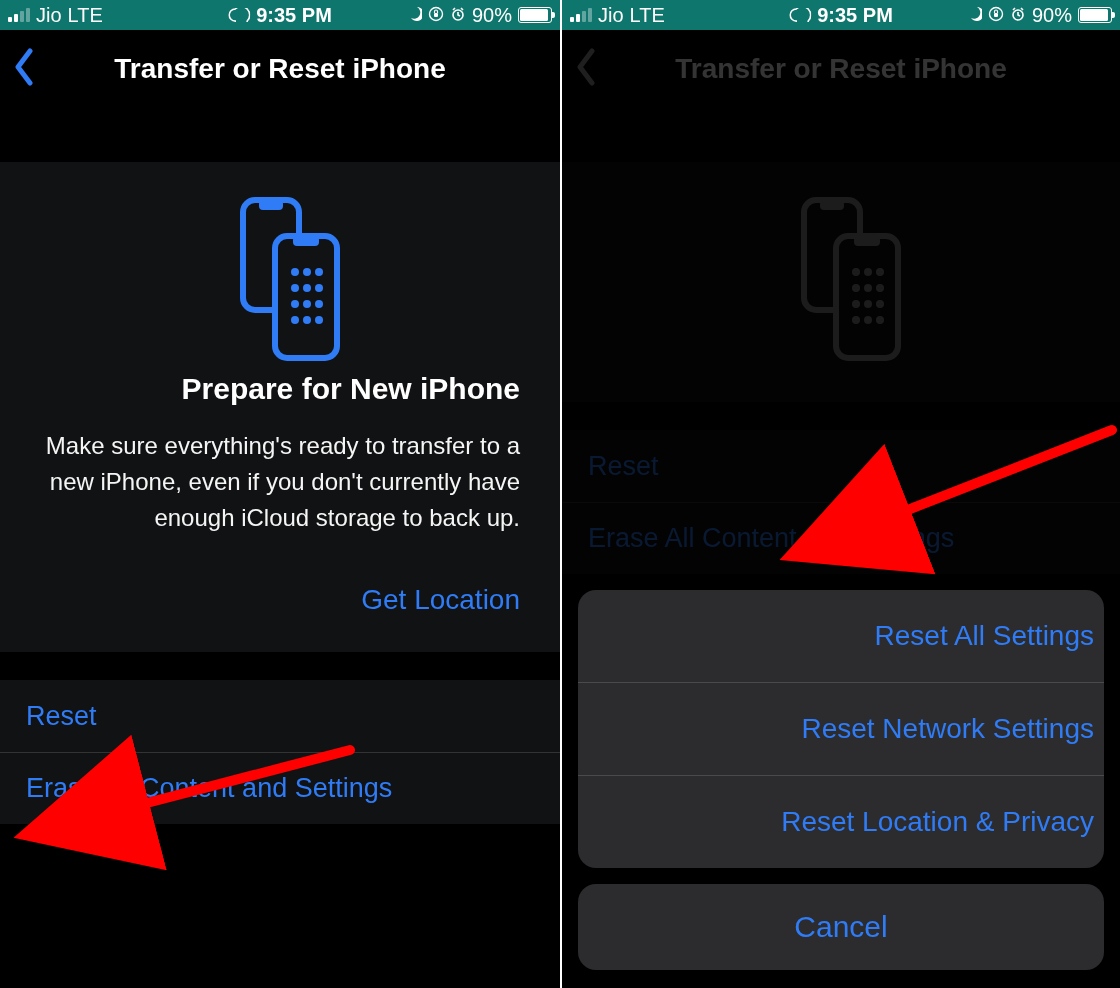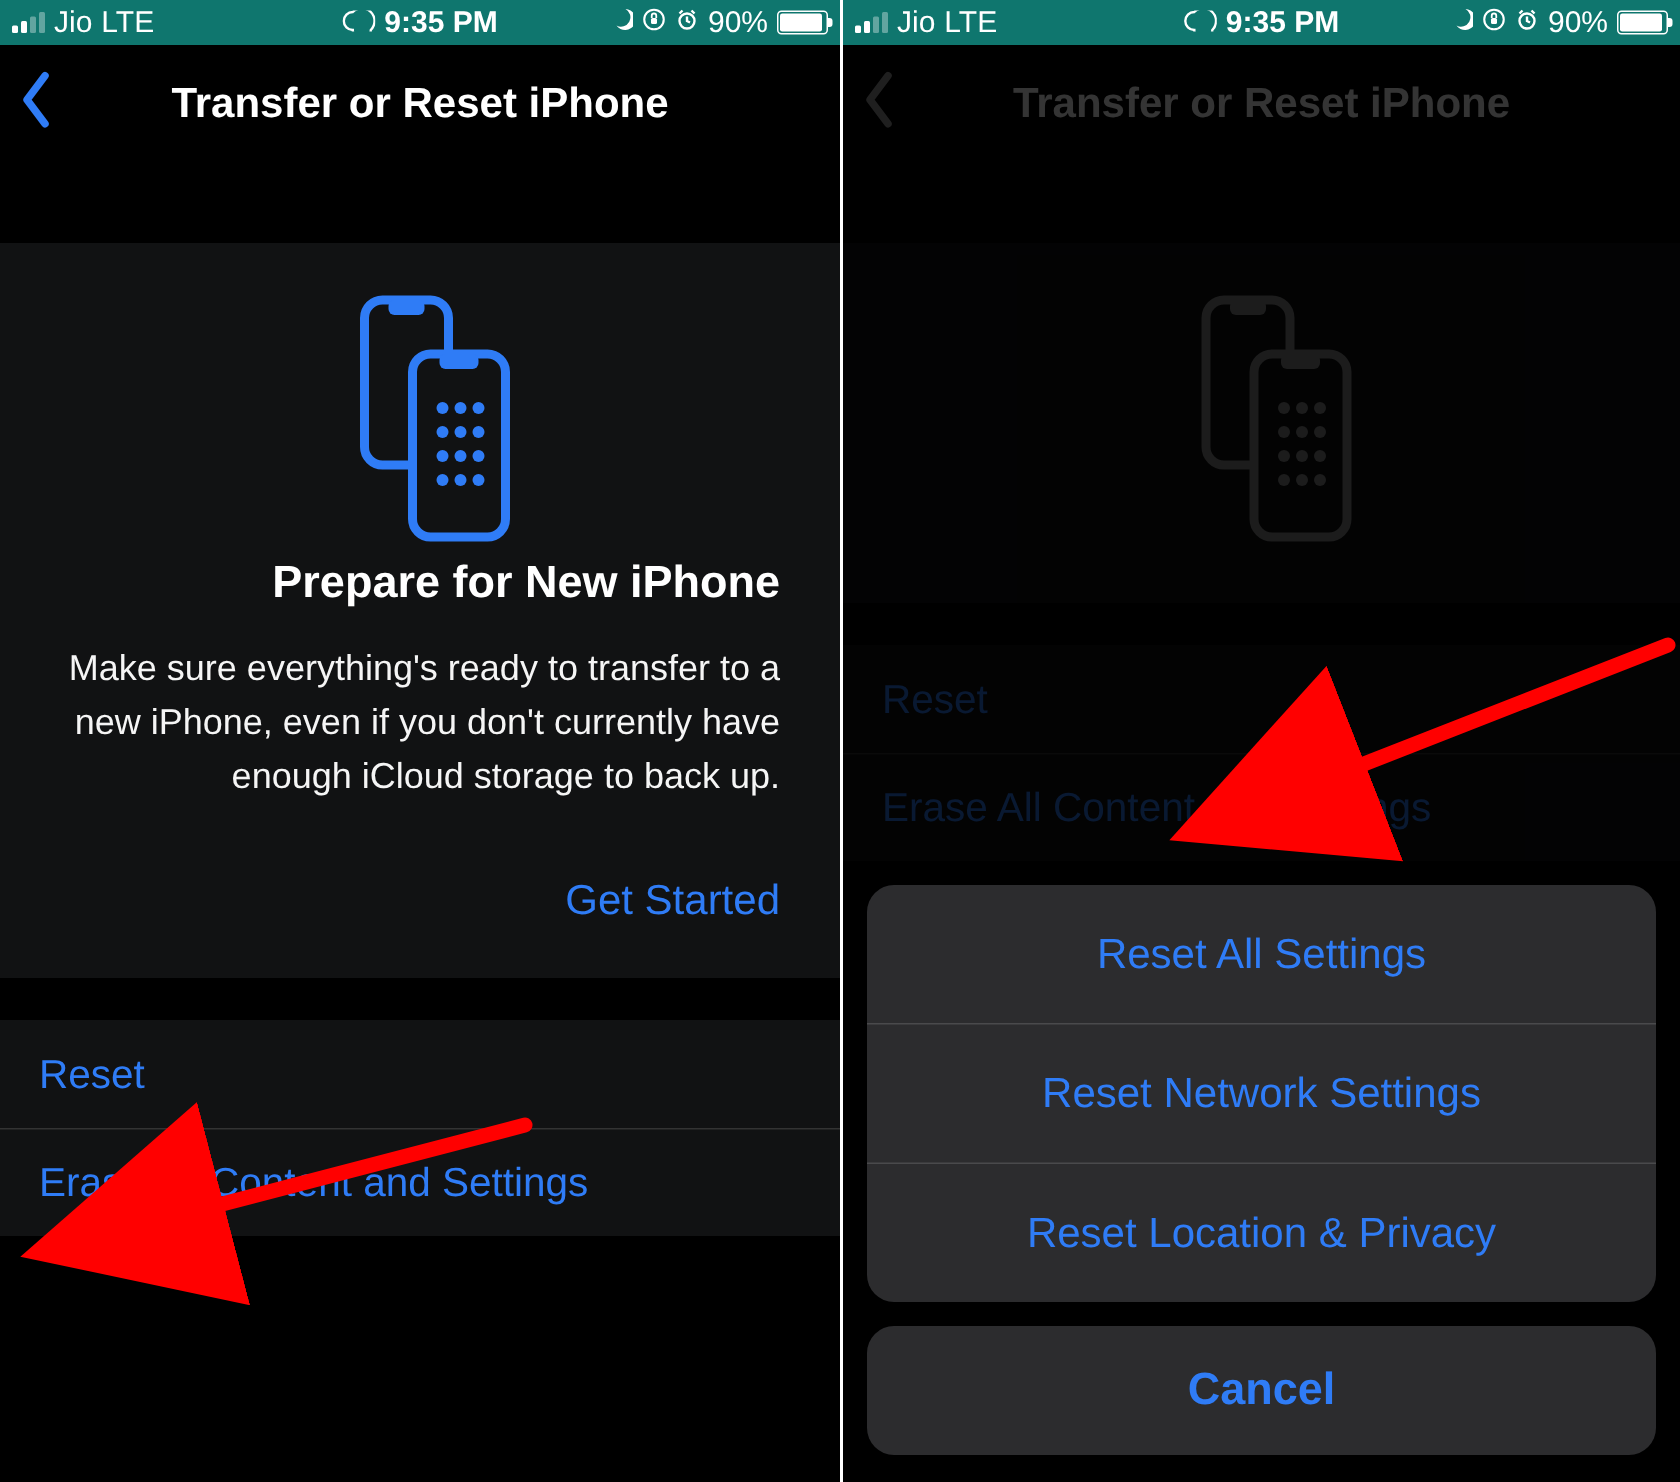--- a/index.html
+++ b/index.html
@@ -33,23 +33,23 @@
   
   .gap { height:28px; background:#000; }
   .rows { background:#111213; }
   .row { display:flex; align-items:center; min-height:72px; padding:0 26px; font-size:27px; color:#2f7cf6; border-top:1px solid #333; }
   .rows .row:first-child { border-top:none; }
   
   .dim-overlay { position:absolute; inset:0; background:rgba(0,0,0,.55); pointer-events:none; }
   
   .sheet-wrap { position:absolute; left:16px; right:16px; bottom:18px; }
   .sheet { background:#2c2c2e; border-radius:18px; overflow:hidden; }
-  .sheet .opt { text-align:center; font-size:28px; color:#2f7cf6; padding:30px 10px; border-top:1px solid #4a4a4c; }
+  .sheet .opt { text-align:right; font-size:28px; color:#2f7cf6; padding:30px 10px; border-top:1px solid #4a4a4c; }
   .sheet .opt:first-child { border-top:none; }
-  .cancel { margin-top:16px; background:#2c2c2e; border-radius:18px; text-align:center; font-size:30px; font-weight:700; color:#2f7cf6; padding:26px 10px; }
+  .cancel { margin-top:16px; background:#2c2c2e; border-radius:18px; text-align:center; font-size:30px; font-weight:400; color:#2f7cf6; padding:26px 10px; }
   
   .arrow { position:absolute; pointer-events:none; }
   .arrow svg { display:block; overflow:visible; }
 </style>
 </head>
 <body>
 
 <div class="stage">
 
   <div class="phone">
@@ -118,21 +118,21 @@
           <circle cx="80" cy="110" r="4"></circle>
             <circle cx="92" cy="110" r="4"></circle>
             <circle cx="104" cy="110" r="4"></circle>
           <circle cx="80" cy="126" r="4"></circle>
             <circle cx="92" cy="126" r="4"></circle>
             <circle cx="104" cy="126" r="4"></circle>
         </g>
       </svg>
       <h2>Prepare for New iPhone</h2>
       <p>Make sure everything's ready to transfer to a new iPhone, even if you don't currently have enough iCloud storage to back up.</p>
-      <div class="get-started">Get Started</div>
+      <div class="get-started">Get Location</div>
     </div>
 
     <div class="gap"></div>
 
     <div class="rows">
       <div class="row">Reset</div>
       <div class="row">Erase All Content and Settings</div>
     </div>
 
     <div class="arrow" style="left:100px; top:740px;">

